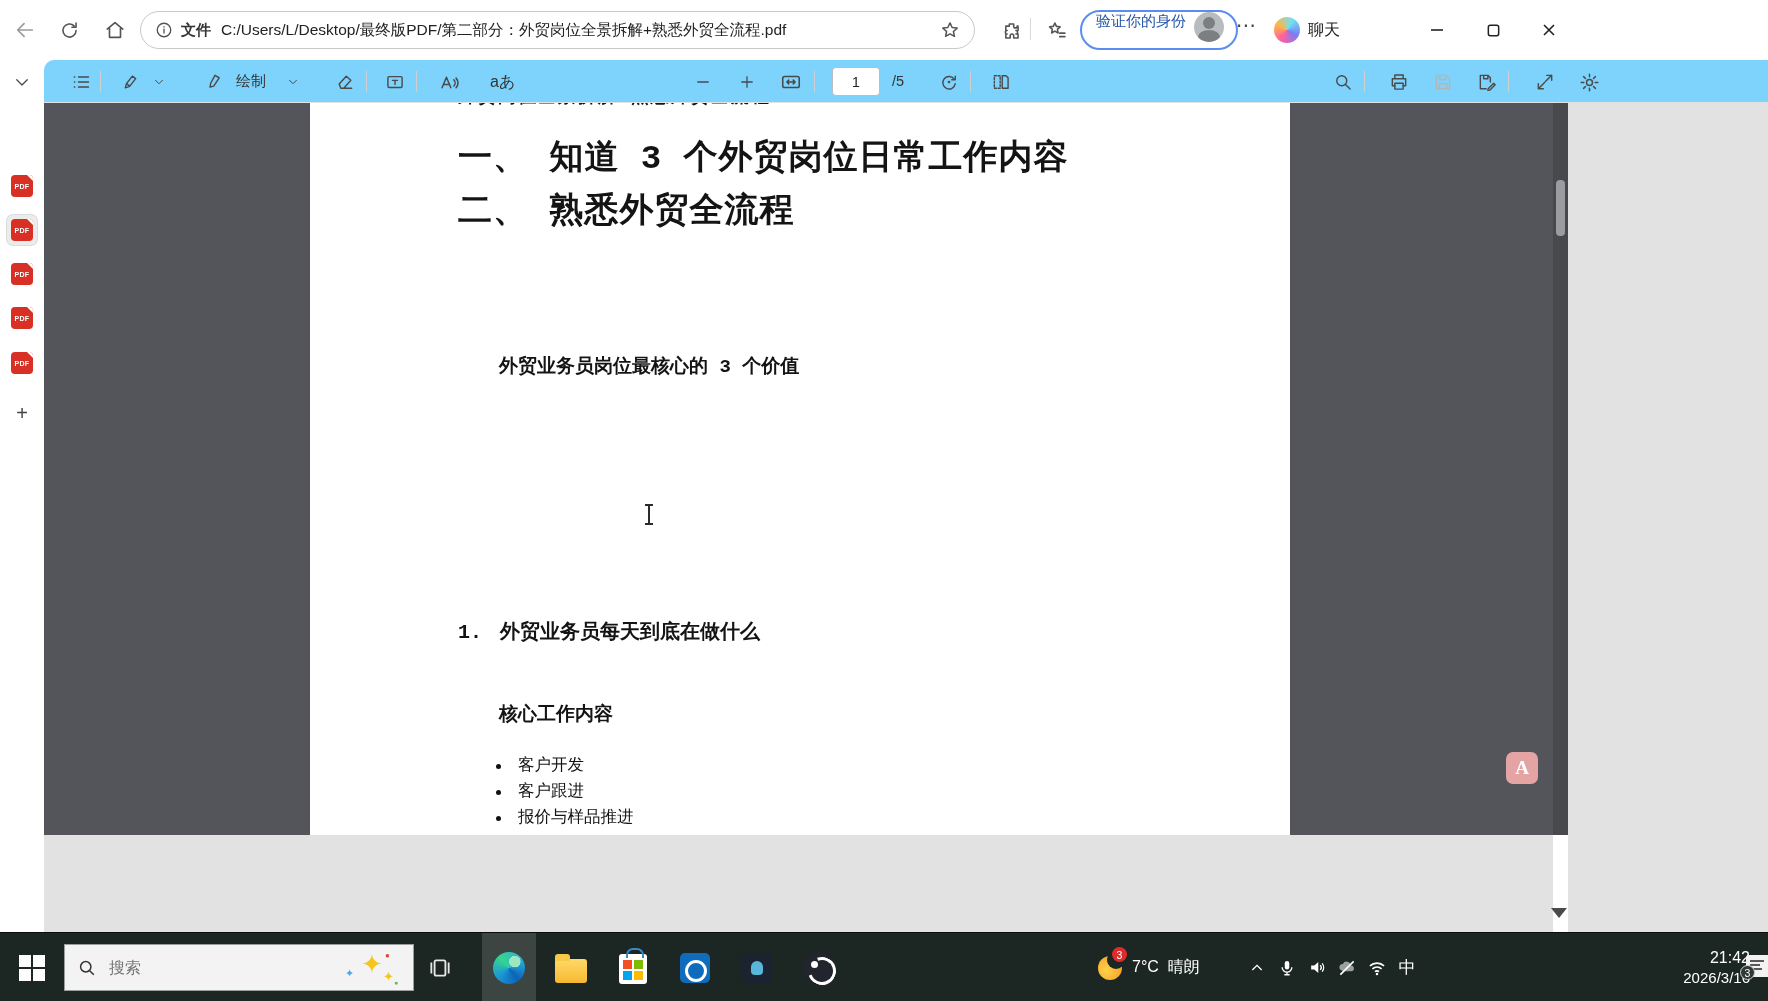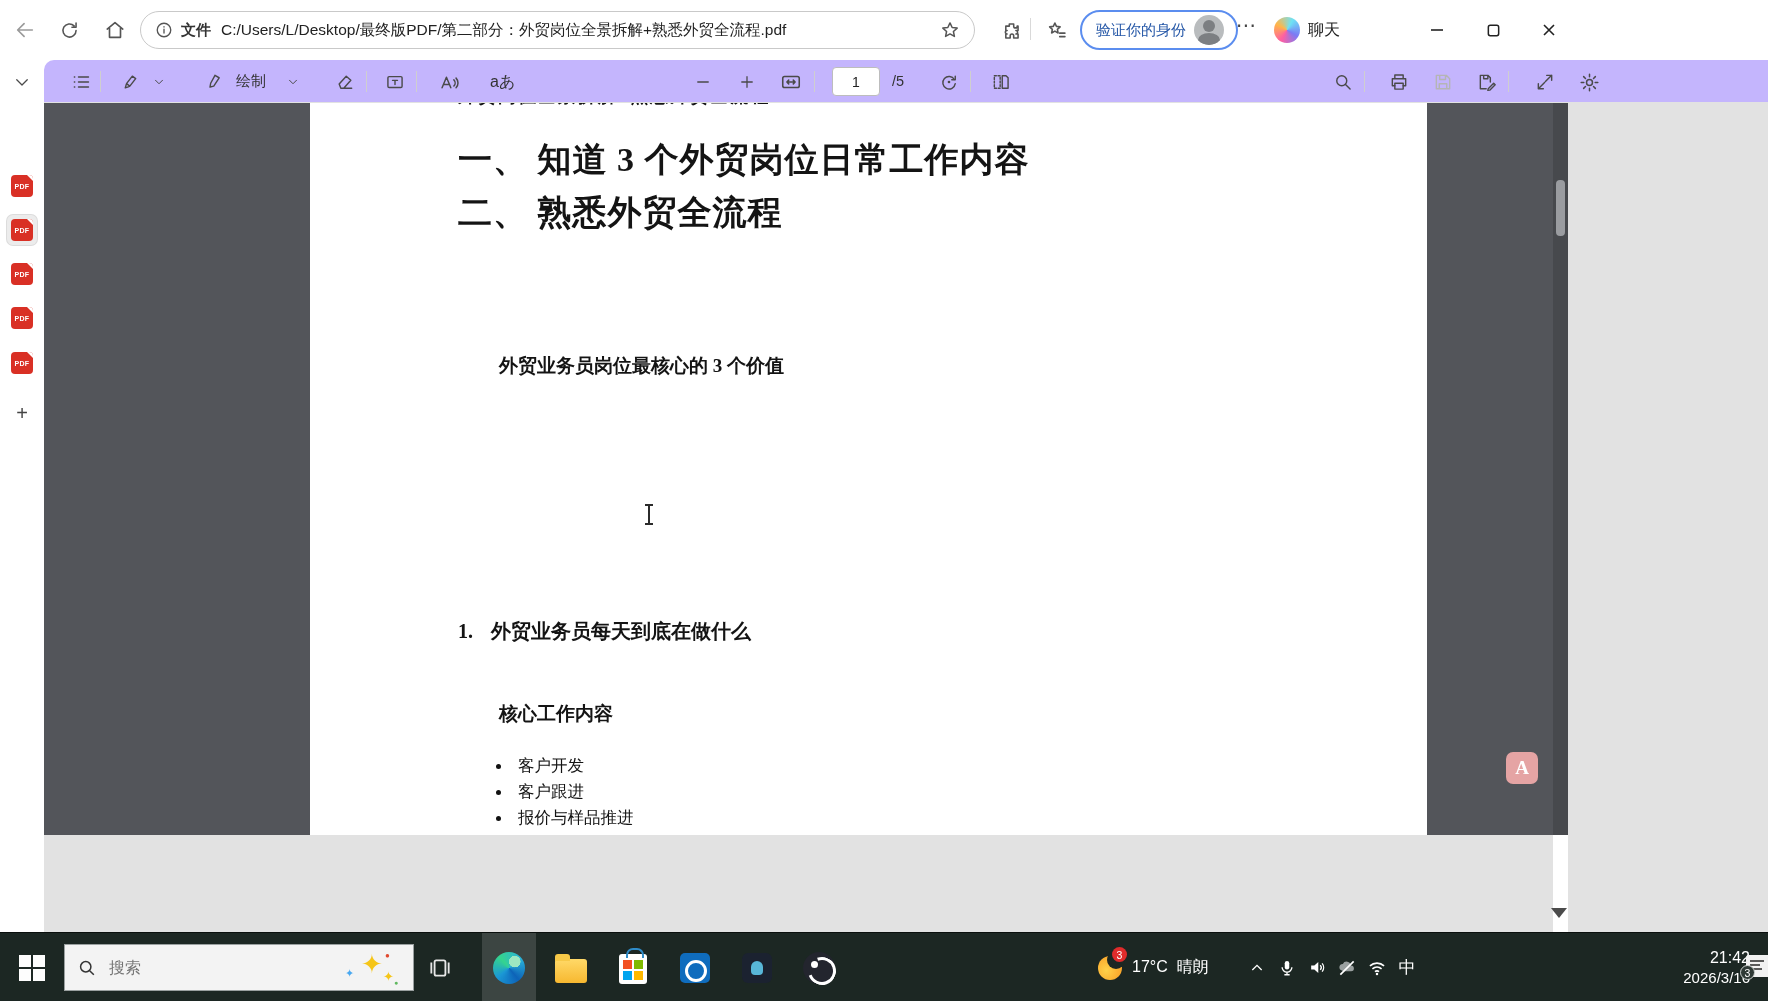--- a/index.html
+++ b/index.html
@@ -10,21 +10,21 @@
   svg{display:block;}
   .ic{stroke:#4a4a4a;fill:none;stroke-width:1.7;stroke-linecap:round;stroke-linejoin:round;}
   .ic2{stroke:#555;fill:none;stroke-width:1.8;stroke-linecap:round;stroke-linejoin:round;}
 
   
   .row1{position:absolute;left:0;top:0;width:1768px;height:60px;background:#fff;}
   .navbtn{position:absolute;top:17px;width:26px;height:26px;display:flex;align-items:center;justify-content:center;}
   .urlpill{position:absolute;left:140px;top:11px;width:835px;height:38px;border:1px solid #c9c9c9;border-radius:19px;background:#fff;display:flex;align-items:center;padding:0 14px;}
   .url-scheme{font-size:15px;font-weight:bold;color:#333;margin:0 10px 0 8px;white-space:nowrap;}
   .url-path{font-size:15.5px;color:#222;white-space:nowrap;overflow:hidden;flex:1;}
-  .idpill{position:absolute;left:1080px;top:10px;height:40px;border:2px solid #5b8def;border-radius:20px;display:flex;align-items:center;padding:0 4px 0 14px;background:#fff;}
+  .idpill{position:absolute;left:1080px;top:10px;height:40px;border:2px solid #5b8def;border-radius:20px;display:flex;padding:0 4px 0 14px;background:#fff;}
   .idpill span{color:#2557a7;font-size:15px;margin-right:8px;white-space:nowrap;}
   .avatar{width:30px;height:30px;border-radius:50%;background:#b9bcbe;position:relative;overflow:hidden;}
   .avatar:before{content:"";position:absolute;left:9px;top:5px;width:12px;height:12px;border-radius:50%;background:#7c7f82;}
   .avatar:after{content:"";position:absolute;left:4px;top:18px;width:22px;height:14px;border-radius:50% 50% 0 0;background:#7c7f82;}
   .dots{position:absolute;left:1236px;top:13px;font-size:20px;color:#444;letter-spacing:1px;}
   .copilot{position:absolute;left:1264px;top:12px;height:36px;display:flex;align-items:center;gap:8px;padding:0 10px;border-radius:18px;}
   .copiloticon{width:26px;height:26px;border-radius:50%;background:conic-gradient(from 210deg,#ff5fa2,#ffb648,#6ee2f5,#7b7bf5,#ff5fa2);}
   .copilot b{font-weight:normal;font-size:16px;color:#222;}
   .winctl{position:absolute;top:18px;width:30px;height:24px;display:flex;align-items:center;justify-content:center;}
   .sep-v{position:absolute;top:18px;width:1px;height:22px;background:#d9d9d9;}
@@ -32,41 +32,41 @@
   
   .vstrip{position:absolute;left:0;top:60px;width:44px;height:872px;background:#fff;}
   .vtab{position:absolute;left:7px;width:30px;height:30px;display:flex;align-items:center;justify-content:center;border-radius:6px;}
   .vtab.active{background:#ececec;box-shadow:0 0 0 1px #dcdcdc;}
   .pdficon{width:22px;height:22px;background:#d93025;border-radius:4px;position:relative;display:flex;align-items:center;justify-content:center;}
   .pdficon i{font-style:normal;color:#fff;font-size:7px;font-weight:bold;letter-spacing:.3px;}
   .pdficon:after{content:"";position:absolute;right:0;top:0;border-style:solid;border-width:0 6px 6px 0;border-color:transparent #fff transparent transparent;border-radius:0 4px 0 0;}
   .newtab{position:absolute;left:9px;top:340px;width:26px;height:26px;display:flex;align-items:center;justify-content:center;font-size:20px;color:#444;border-radius:4px;}
 
   
-  .toolbar{position:absolute;left:44px;top:60px;width:1724px;height:43px;background:#c4b5fd;border-radius:10px 0 0 0;border-bottom:1px solid #e2e2e2;}
+  .toolbar{position:absolute;left:44px;top:60px;width:1724px;height:43px;background:#7dd3fc;border-radius:10px 0 0 0;border-bottom:1px solid #e2e2e2;}
   .tbi{position:absolute;top:9px;width:26px;height:26px;display:flex;align-items:center;justify-content:center;}
   .tbsep{position:absolute;top:11px;width:1px;height:21px;background:#cfcfcf;}
   .tb-label{position:absolute;top:12px;font-size:15px;color:#333;}
   .pagebox{position:absolute;left:788px;top:7px;width:48px;height:29px;border:1px solid #bdbdbd;border-radius:4px;background:#fff;text-align:center;font-size:14px;color:#222;}
   .pagetotal{position:absolute;left:848px;top:13px;font-size:14.5px;color:#333;}
   .strip-chevron{position:absolute;left:9px;top:69px;width:26px;height:26px;display:flex;align-items:center;justify-content:center;}
 
   
   .band{position:absolute;top:103px;height:732px;background:#53555a;}
   .band.l{left:44px;width:266px;}
   .band.r{left:1290px;width:263px;}
   .scrolltrack{position:absolute;left:1553px;top:103px;width:15px;height:732px;background:#47494d;}
   .scrollthumb{position:absolute;left:3px;top:77px;width:9px;height:56px;background:#9a9ca0;border-radius:4px;}
   .rightband{position:absolute;left:1568px;top:103px;width:200px;height:829px;background:#e2e2e2;}
   .bottomstrip{position:absolute;left:44px;top:835px;width:1509px;height:97px;background:#e2e2e2;}
   .tri-down{position:absolute;left:1551px;top:908px;width:0;height:0;border-left:8px solid transparent;border-right:8px solid transparent;border-top:10px solid #4a4a4a;}
   .acrobat{position:absolute;left:1506px;top:752px;width:32px;height:32px;background:#e5a4a4;border-radius:7px;display:flex;align-items:center;justify-content:center;color:#fff;font-family:"Liberation Serif",serif;font-size:19px;font-weight:bold;}
 
   
-  .page{position:absolute;left:310px;top:103px;width:1117px;height:732px;background:#fff;overflow:hidden;font-family:Liberation Serif, serif;color:#141414;}
+  .page{position:absolute;left:310px;top:103px;width:980px;height:732px;background:#fff;overflow:hidden;font-family:Liberation Mono, monospace;color:#141414;}
   .clipline{position:absolute;left:148px;top:0;width:700px;height:11px;overflow:hidden;}
   .clipline div{margin-top:-19px;font-size:18px;font-weight:bold;letter-spacing:2px;}
   .h1{position:absolute;left:148px;top:30px;font-size:34px;font-weight:bold;line-height:53px;letter-spacing:1px;}
   .s-title{position:absolute;left:148px;font-size:19px;font-weight:bold;margin-left:41px;}
   .blist{position:absolute;left:180px;width:740px;font-size:16.5px;line-height:26px;list-style:none;}
   .blist li{position:relative;padding-left:28px;}
   .blist li:before{content:"";position:absolute;left:6px;top:11px;width:5px;height:5px;border-radius:50%;background:#111;}
   .blist .cont{padding-left:28px;}
   .blist .cont:before{display:none;}
   .red{color:#c00000;}
@@ -443,21 +443,21 @@
       </div>
     <div class="tile" style="left:792px">
         <span class="obsicon"></span>
       </div>
 
     <div class="tb-item" style="left:1092px;width:36px">
       <span class="moon"></span>
       <span class="badge" style="top:14px;left:20px">3</span>
     </div>
     <div class="tb-item" style="left:1132px">
-      <span class="tray-txt"><span>17°C</span>&nbsp;&nbsp;<span>晴朗</span></span>
+      <span class="tray-txt"><span>7°C</span>&nbsp;&nbsp;<span>晴朗</span></span>
     </div>
 
     <div class="tb-item" style="left:1242px;width:30px">
       <svg width="16" height="16" viewBox="0 0 24 24">
           <path d="M5 15l7-7 7 7" fill="none" stroke="#fff" stroke-width="2"></path>
         </svg>
     </div>
     <div class="tb-item" style="left:1272px;width:30px">
       <svg width="18" height="18" viewBox="0 0 24 24">
           <rect x="9" y="2.5" width="6" height="11.5" rx="3" fill="#fff"></rect>

